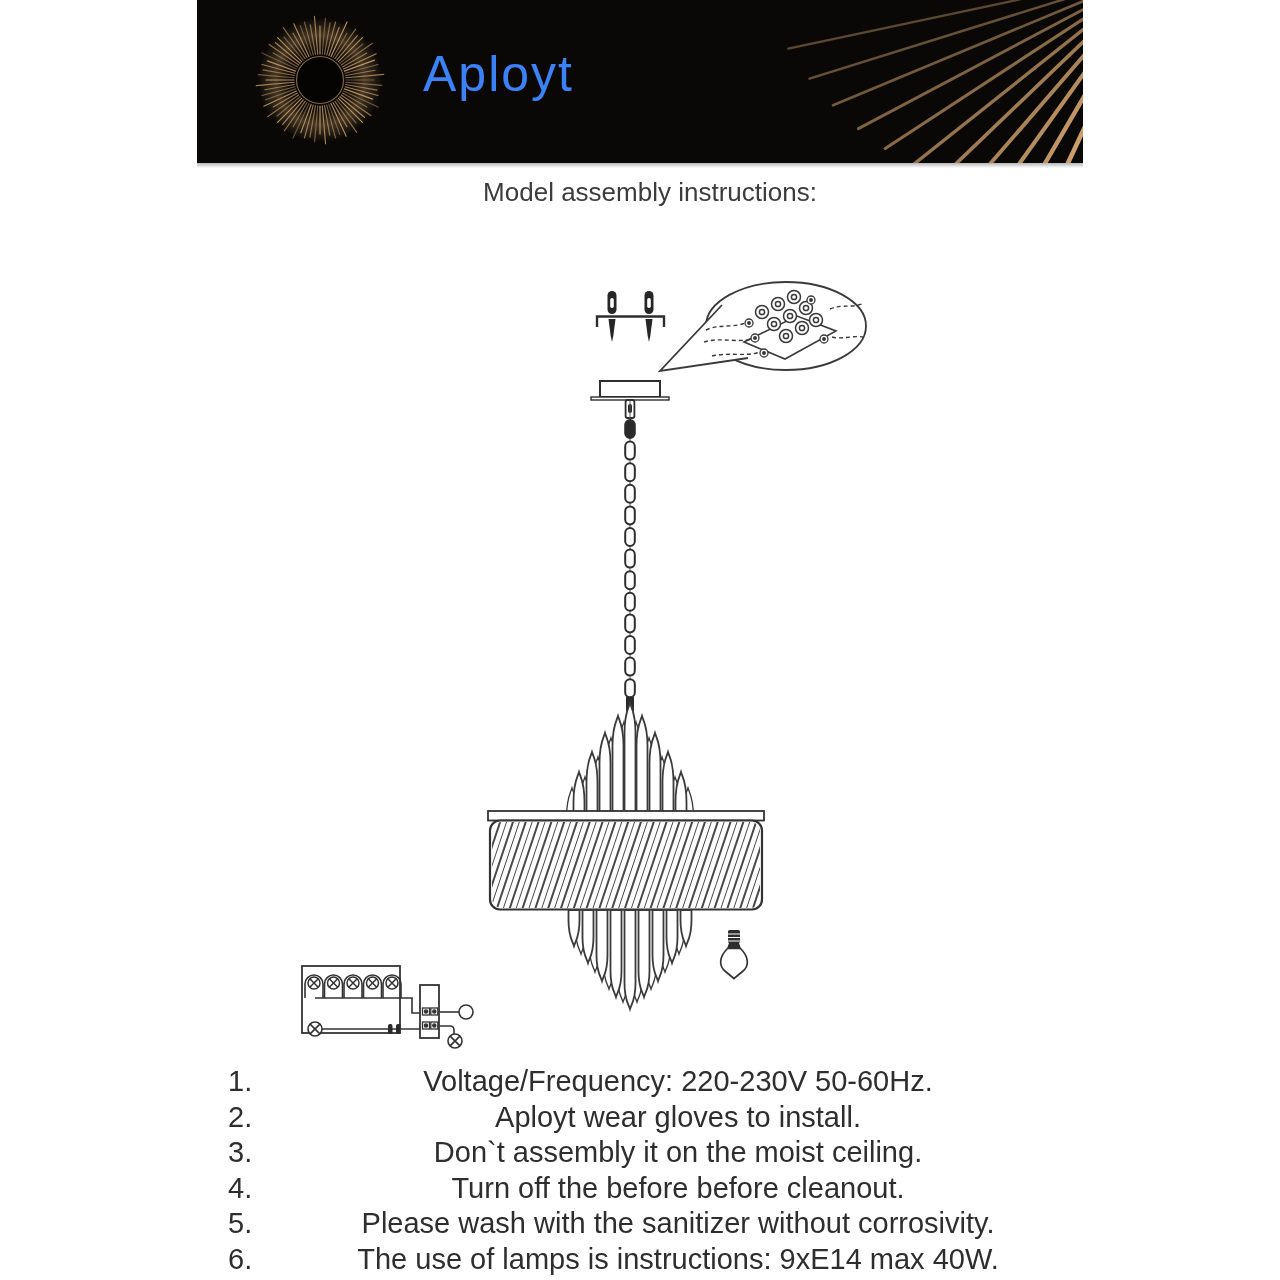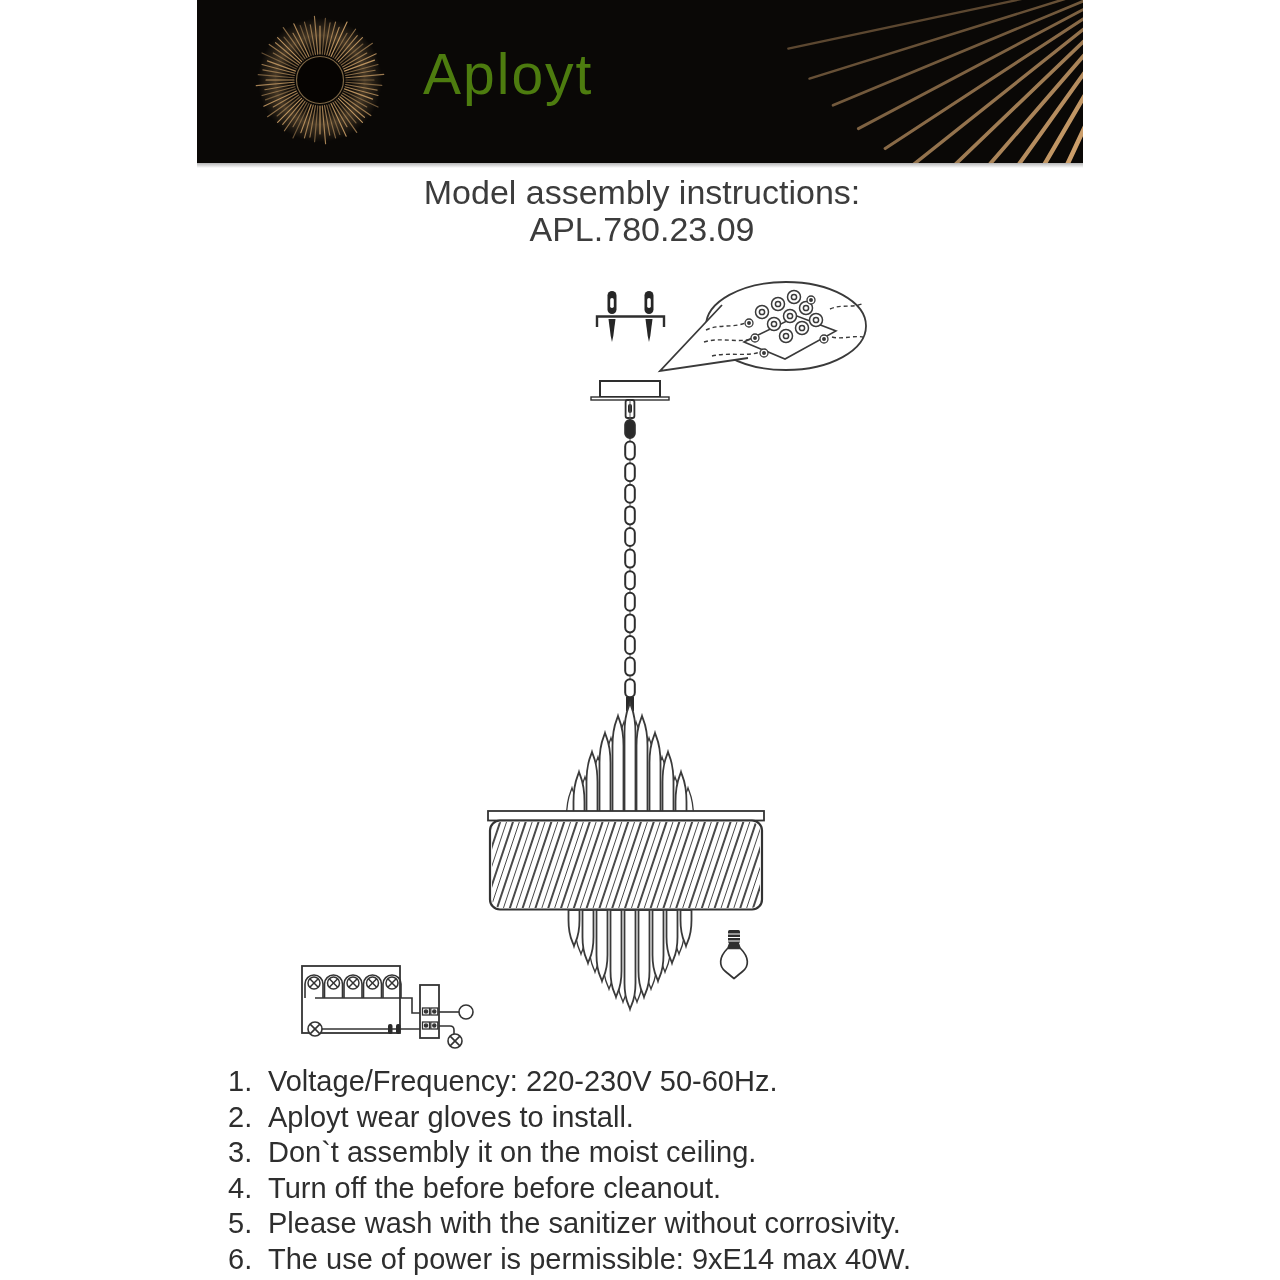--- a/index.html
+++ b/index.html
@@ -3,39 +3,39 @@
 <meta charset="utf-8">
 <style>
   html,body{margin:0;padding:0;}
   body{
     width:1280px;height:1280px;position:relative;overflow:hidden;
     background:#ffffff;font-family:"Liberation Sans",sans-serif;
   }
   .banner{position:absolute;left:197px;top:0;width:886px;height:163px;background:#0a0806;}
   .banner-art{position:absolute;left:0;top:0;width:886px;height:163px;}
   .brand{
-    position:absolute;left:226px;top:44px;font-size:57px;line-height:60px;
-    color:#4d7c0f;letter-spacing:2px;font-family:"Liberation Sans",sans-serif;
+    position:absolute;left:226px;top:44px;font-size:50px;line-height:60px;
+    color:#3b82f6;letter-spacing:2px;font-family:"Liberation Sans",sans-serif;
   }
   .banner-shadow{
     position:absolute;left:197px;top:163px;width:886px;height:5px;
     background:linear-gradient(#b5b5b5,rgba(255,255,255,0));
   }
   .title-block{
-    position:absolute;left:199px;top:174px;width:886px;text-align:center;
-    color:#3c3c3c;font-size:34px;line-height:37px;z-index:2;
+    position:absolute;left:207px;top:174px;width:886px;text-align:center;
+    color:#3c3c3c;font-size:26px;line-height:37px;z-index:2;
   }
   #diagram{position:absolute;left:0;top:0;width:1280px;height:1280px;z-index:1;pointer-events:none;}
   .ins-list{
     position:absolute;left:228px;top:1064px;width:860px;z-index:2;
     color:#2e2e2e;font-size:29px;line-height:35.6px;
   }
   .ins-row{display:flex;align-items:flex-start;}
   .ins-row .num{flex:0 0 40px;width:40px;}
-  .ins-row .txt{flex:1;}
+  .ins-row .txt{flex:1;text-align:center;}
 </style>
 </head>
 <body>
 
 <div class="banner">
   <svg class="banner-art" viewBox="0 0 886 163">
     <defs>
       <radialGradient id="glowG">
         <stop offset="50%" stop-color="rgba(205,165,110,0)"></stop>
         <stop offset="72%" stop-color="rgba(205,165,110,0.30)"></stop>
@@ -134,21 +134,20 @@
         <line x1="961" y1="-30" x2="881.7826142705758" y2="191.2455780308289" stroke="#d7a770" stroke-width="4.84" stroke-linecap="round" opacity="1"></line>
         <line x1="961" y1="-30" x2="905.7908450494023" y2="185.0254617705561" stroke="#d7a770" stroke-width="5.08" stroke-linecap="round" opacity="1"></line>
       </g>
   </svg>
   <span class="brand">Aployt</span>
 </div>
 <div class="banner-shadow"></div>
 
 <div class="title-block">
   <div>Model assembly instructions:</div>
-  <div>APL.780.23.09</div>
 </div>
 
 <svg id="diagram" viewBox="0 0 1280 1280">
   <defs>
     <clipPath id="drumClip">
         <rect x="492" y="822" width="268" height="86" rx="9"></rect>
       </clipPath>
   </defs>
 
   <g>
@@ -403,15 +402,15 @@
   <div class="ins-row">
     <span class="num">4.</span>
     <span class="txt">Turn off the before before cleanout.</span>
   </div>
   <div class="ins-row">
     <span class="num">5.</span>
     <span class="txt">Please wash with the sanitizer without corrosivity.</span>
   </div>
   <div class="ins-row">
     <span class="num">6.</span>
-    <span class="txt">The use of power is permissible: 9xE14 max 40W.</span>
+    <span class="txt">The use of lamps is instructions: 9xE14 max 40W.</span>
   </div>
 </div>
 
 </body></html>

